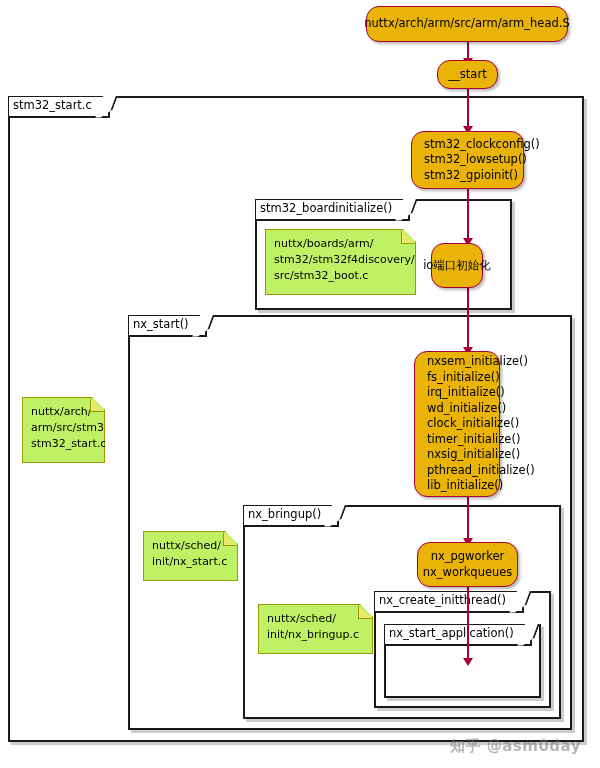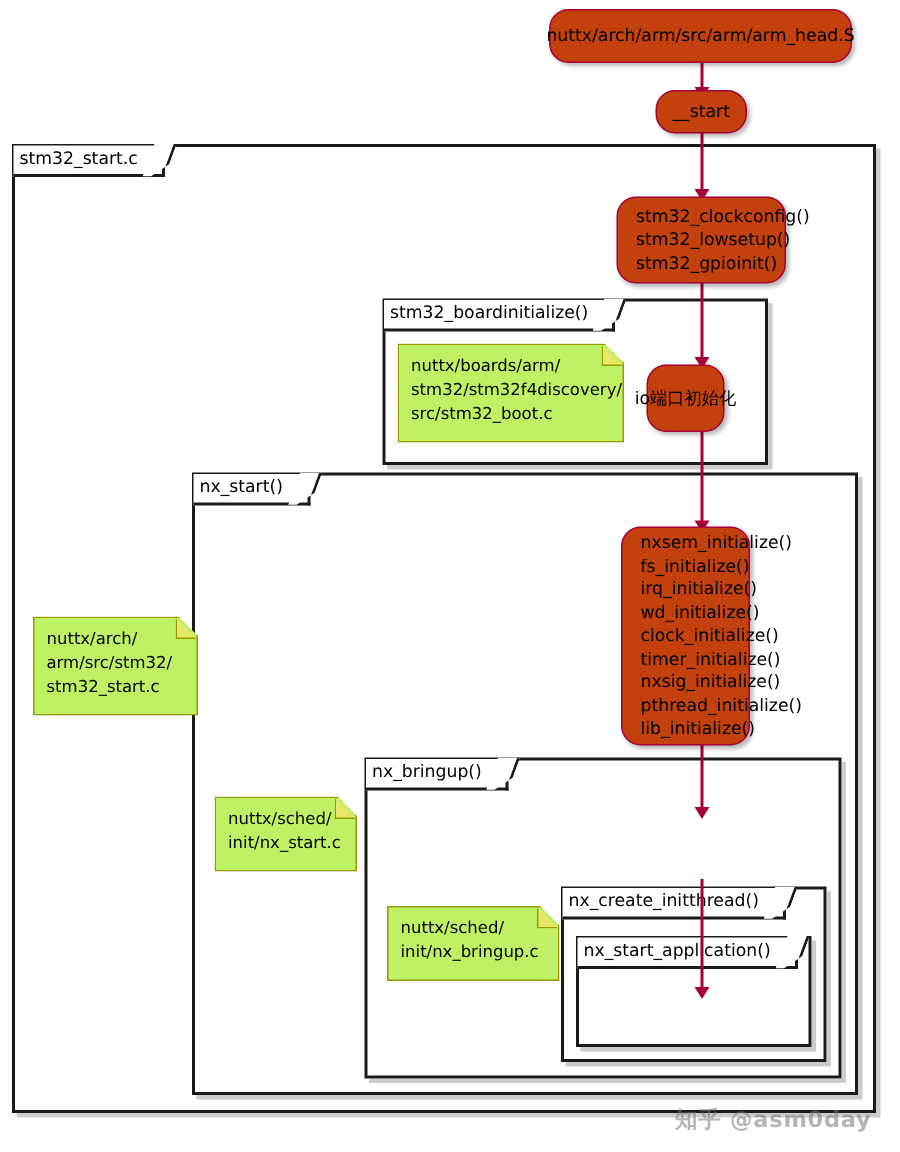--- a/index.html
+++ b/index.html
@@ -51,21 +51,21 @@
     border-right: 2px solid #1a1a1a;
     -webkit-clip-path: polygon(0 0, 100% 0, 100% 62%, 38% 100%, 0 100%);
     clip-path: polygon(0 0, 100% 0, 100% 62%, 38% 100%, 0 100%);
     transform: skewX(-20deg);
     transform-origin: bottom left;
   }
 
   
   .node {
     position: absolute;
-    background: #c2410c;
+    background: #eab308;
     border: 1.6px solid #a80036;
     border-radius: 13px;
     box-shadow: 2px 2px 3px rgba(0,0,0,0.28);
     box-sizing: border-box;
     display: flex;
     flex-direction: column;
     justify-content: center;
     color: #000000;
     font-size: 11.5px;
     line-height: 15.5px;
@@ -209,30 +209,34 @@
     <span class="line">fs_initialize()</span>
     <span class="line">irq_initialize()</span>
     <span class="line">wd_initialize()</span>
     <span class="line">clock_initialize()</span>
     <span class="line">timer_initialize()</span>
     <span class="line">nxsig_initialize()</span>
     <span class="line">pthread_initialize()</span>
     <span class="line">lib_initialize()</span>
   </div>
 
+  <div class="node center" style="left:417px; top:542px; width:101px; height:45px;">
+    <span class="line">nx_pgworker</span>
+    <span class="line">nx_workqueues</span>
+  </div>
 
 
   <div class="note" style="left:265px; top:229px; width:151px; height:66px;">
     <div class="fold"></div>
     <span class="line">nuttx/boards/arm/</span><br>
     <span class="line">stm32/stm32f4discovery/</span><br>
     <span class="line">src/stm32_boot.c</span>
   </div>
 
-  <div class="note" style="left:22px; top:411px; width:110px; height:66px;">
+  <div class="note" style="left:22px; top:397px; width:83px; height:66px;">
     <div class="fold"></div>
     <span class="line">nuttx/arch/</span><br>
     <span class="line">arm/src/stm32/</span><br>
     <span class="line">stm32_start.c</span>
   </div>
 
   <div class="note" style="left:143px; top:531px; width:95px; height:50px;">
     <div class="fold"></div>
     <span class="line">nuttx/sched/</span><br>
     <span class="line">init/nx_start.c</span>

